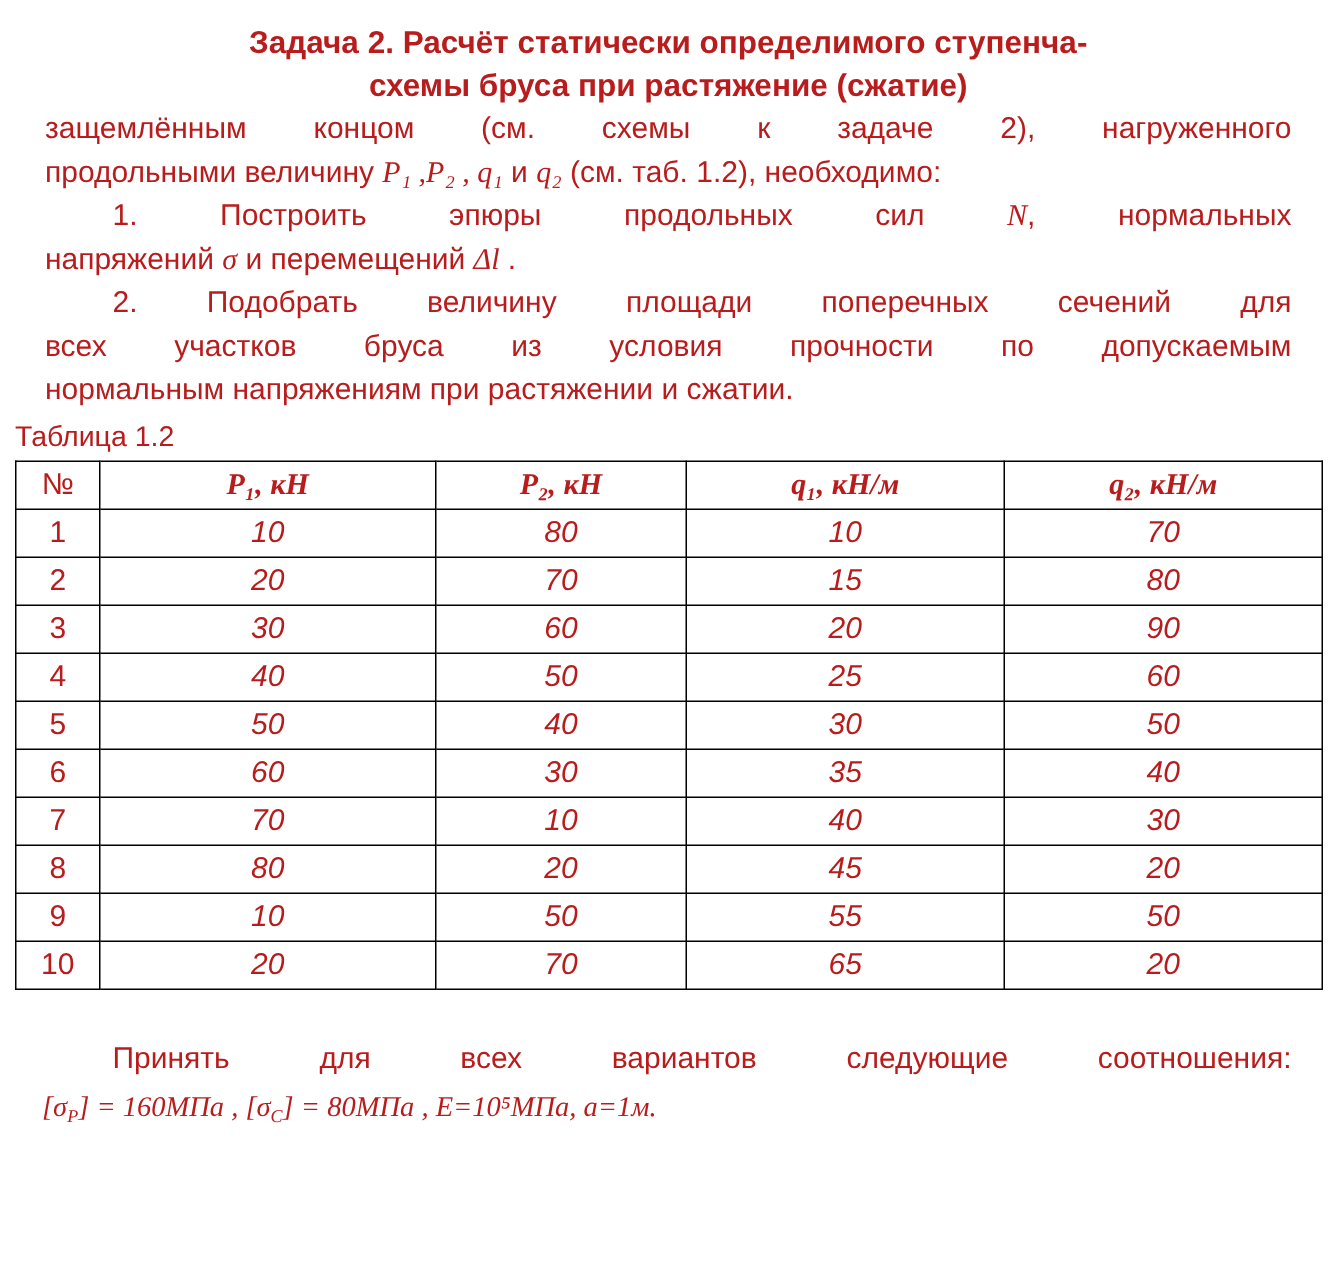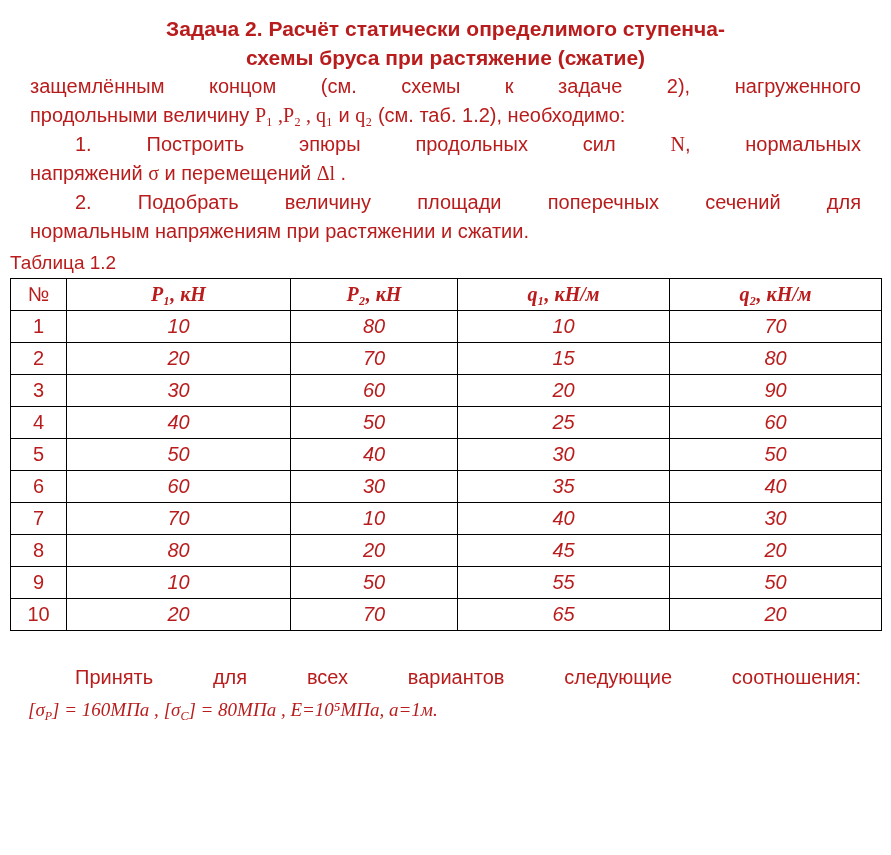--- a/index.html
+++ b/index.html
@@ -24,20 +24,21 @@
   .line {
     font-size: 20px;
     line-height: 29px;
     margin: 0 20px;
   }
   .just { text-align: justify; text-align-last: justify; }
   .indent { text-indent: 45px; }
   .gap-before-body { margin-top: 34px; }
   .math {
     font-family: "Liberation Serif", serif;
+    font-style: italic;
   }
   .caption {
     font-size: 19px;
     margin: 6px 2px 4px 0;
   }
   table.variants {
     width: 871px;
     border-collapse: collapse;
     table-layout: fixed;
   }
@@ -96,20 +97,21 @@
     <div class="line"><span>продольными величину </span><span class="math">P₁ ,P₂ , q₁</span><span> и </span><span class="math">q₂</span><span> (см. таб. 1.2), необходимо:</span></div>
   </div>
 
   <div>
     <div class="line just indent"><span>1. Построить эпюры продольных сил </span><span class="math">N</span><span>, нормальных</span></div>
     <div class="line"><span>напряжений </span><span class="math">σ</span><span> и перемещений </span><span class="math">Δl</span><span> .</span></div>
   </div>
 
   <div>
     <div class="line just indent">2. Подобрать величину площади поперечных сечений для</div>
+    <div class="line just">всех участков бруса из условия прочности по допускаемым</div>
     <div class="line">нормальным напряжениям при растяжении и сжатии.</div>
   </div>
 
   <div class="caption">Таблица 1.2</div>
 
   <table class="variants">
     <colgroup>
       <col style="width:56px">
       <col style="width:224px">
       <col style="width:167px">

